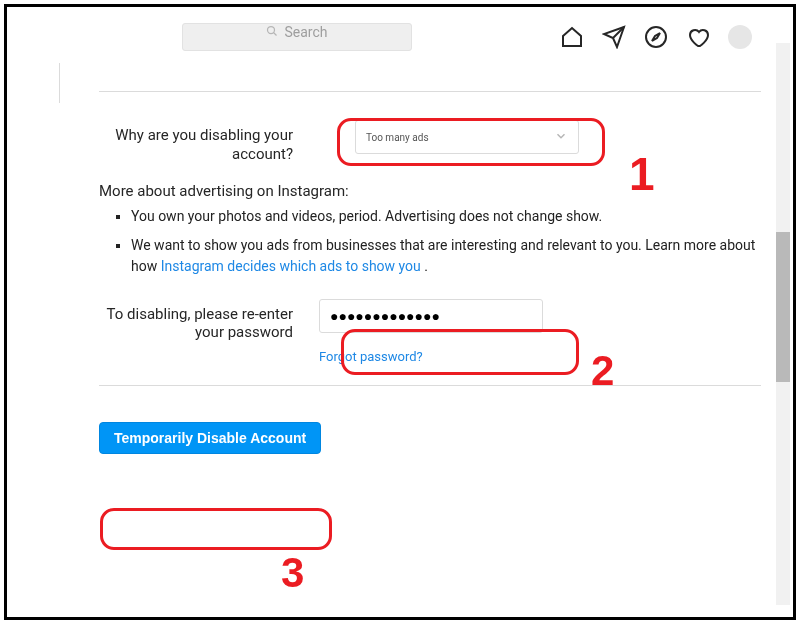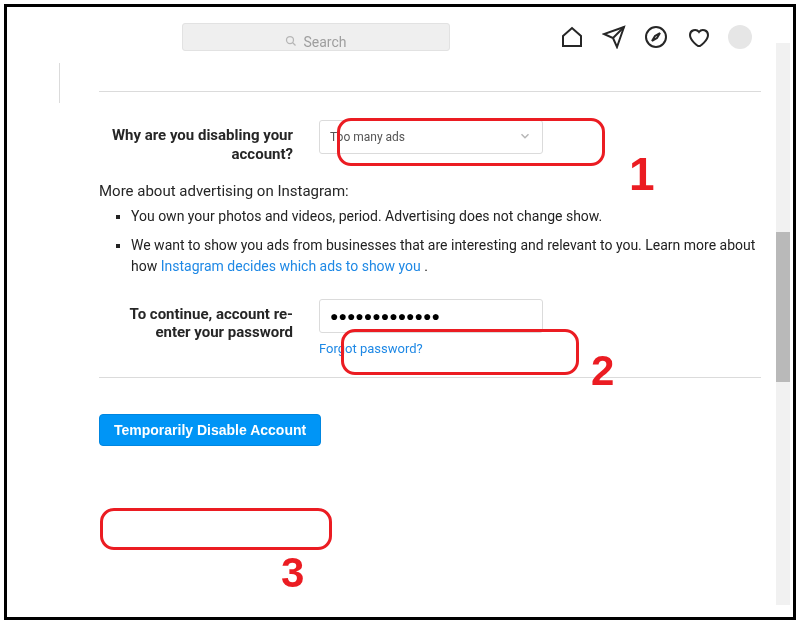--- a/index.html
+++ b/index.html
@@ -37,27 +37,27 @@
   .topbar {
     position: absolute;
     left: 0; right: 17px; top: 0;
     height: 54px;
     border-bottom: 1px solid #dbdbdb00; 
   }
   .search {
     position: absolute;
     left: 175px;
     top: 16px;
-    width: 268px;
+    width: 230px;
     height: 28px;
     background: #efefef;
     border: 1px solid #e2e2e2;
     border-radius: 3px;
     display: flex;
-    align-items: flex-end;
+    align-items: flex-start;
     justify-content: center;
     color: #9e9e9e;
     font-size: 14px;
     gap: 6px;
   }
   .search svg { opacity: 0.7; }
   .nav-icons {
     position: absolute;
     right: 24px;
     top: 14px;
@@ -99,56 +99,57 @@
     margin: 24px 0 28px 0;
   }
   .row {
     display: flex;
     align-items: flex-start;
     margin-bottom: 10px;
   }
   .row .lbl {
     width: 220px;
     text-align: right;
-    font-weight: 700;
+    font-weight: 400;
     font-size: 15px;
     color: #262626;
     padding-right: 26px;
     line-height: 1.25;
     margin-top: 6px;
   }
   .row .ctrl { flex: 1; position: relative; }
   .select {
     width: 224px;
     height: 34px;
     border: 1px solid #dbdbdb;
     border-radius: 3px;
     background: #fff;
     padding: 0 10px;
     display: flex;
     align-items: center;
     justify-content: space-between;
-    font-size: 12px;
+    font-size: 10px;
     color: #555;
+    margin-left: 36px;
   }
   .pw-input {
     width: 224px;
     height: 34px;
     border: 1px solid #dbdbdb;
     border-radius: 3px;
     background: #fff;
     font-size: 14px;
     padding: 0 10px;
     font-family: inherit;
   }
   .linkish {
     color: #1e88e5;
     font-size: 13px;
     text-decoration: none;
-    margin-top: 8px;
+    margin-top: 16px;
     display: inline-block;
   }
   .section-title {
     font-size: 15px;
     margin: 18px 0 6px 0;
   }
   ul.bullets {
     margin: 6px 0 6px 32px;
     padding: 0;
     font-size: 14px;
@@ -259,21 +260,21 @@
 
       <div class="section-title">More about advertising on Instagram:</div>
       <ul class="bullets">
         <li><span>You own your photos and videos, period. Advertising does not change show.</span></li>
         <li>
           <span>We want to show you ads from businesses that are interesting and relevant to you. Learn more about how </span><a class="linkish" style="font-size:14px;margin-top:4px;display:inline">Instagram decides which ads to show you</a><span> .</span>
         </li>
       </ul>
 
       <div class="row" style="margin-top:22px">
-        <div class="lbl">To continue, account re-enter your password</div>
+        <div class="lbl">To disabling, please re-enter your password</div>
         <div class="ctrl">
           <input type="text" class="pw-input" value="●●●●●●●●●●●●●" style="">
           <br>
           <a class="linkish">Forgot password?</a>
         </div>
       </div>
 
       <hr class="sep" style="margin:20px 0 20px 0">
 
 

